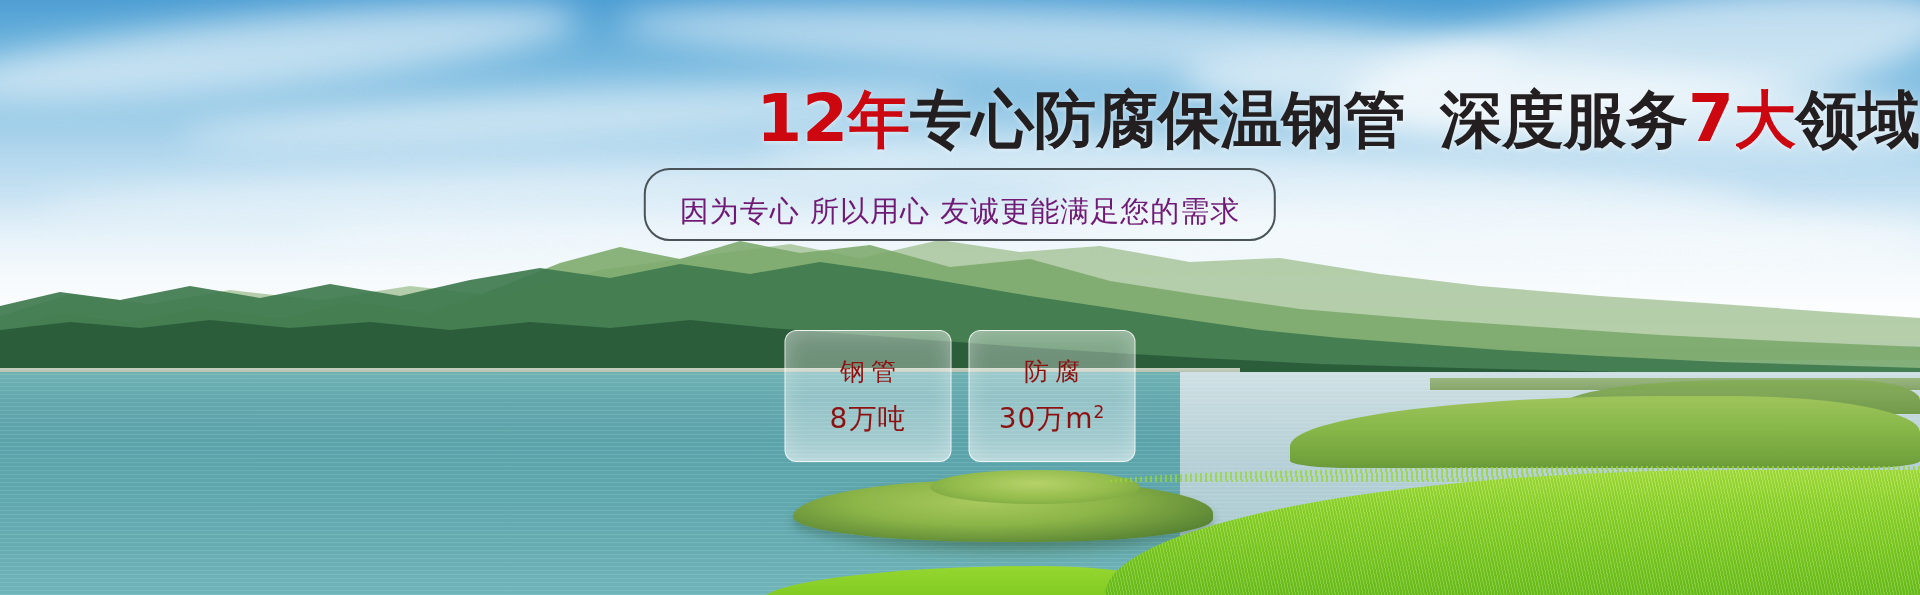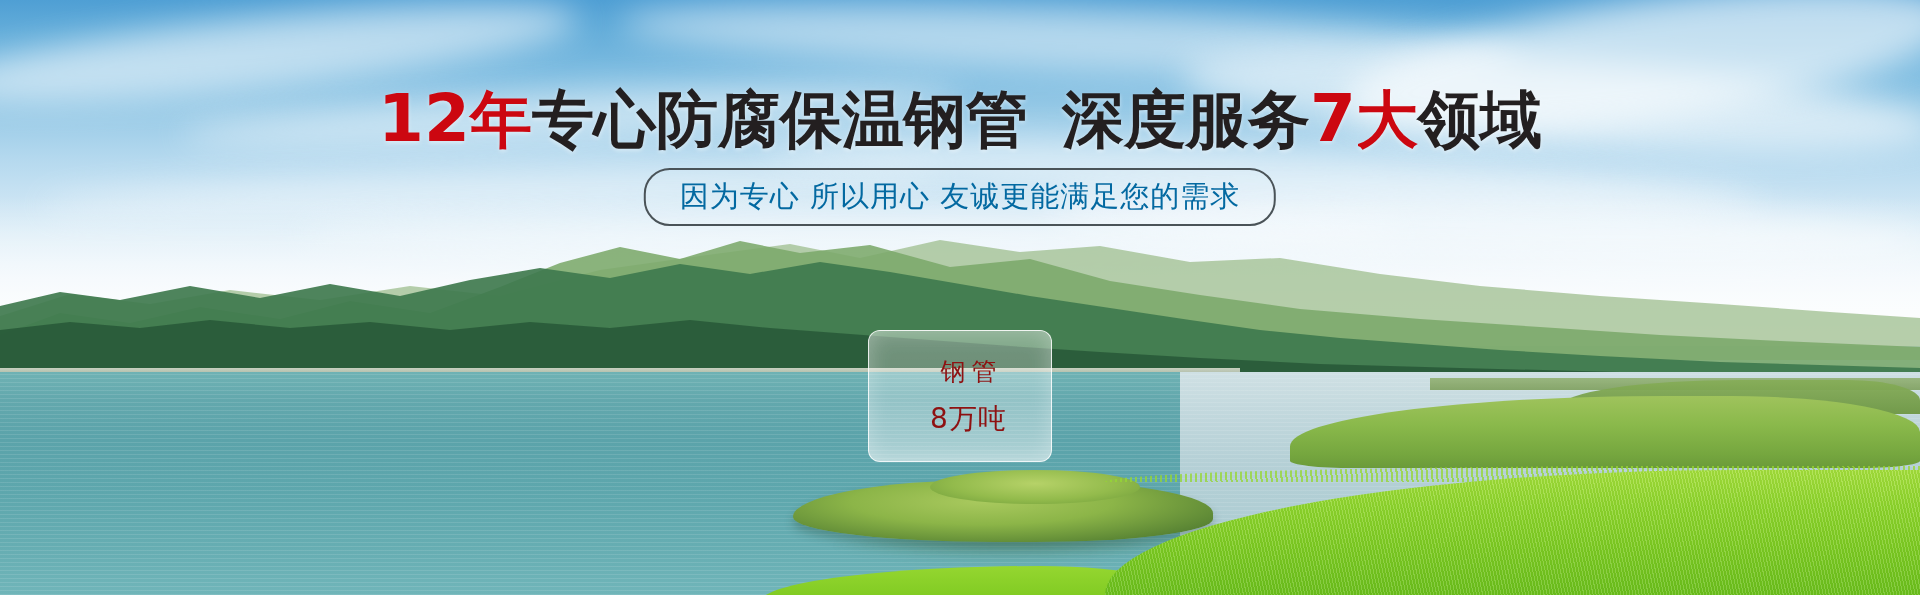--- a/index.html
+++ b/index.html
@@ -116,51 +116,50 @@
     position:absolute;left:760px;top:566px;width:440px;height:40px;
     background:linear-gradient(180deg,#95d630,#7bc81f);
     border-radius:70% 40% 0 0 / 100% 100% 0 0;
   }
 
   
   .content{position:absolute;left:0;top:0;width:1920px;height:595px;}
 
   .headline{
     position:absolute;left:0;top:88px;width:1920px;
-    text-align:center;white-space:nowrap;
+    text-align:right;white-space:nowrap;
     font-size:62px;line-height:62px;font-weight:bold;
     letter-spacing:0px;
     color:#231f20;
     text-shadow:0 2px 4px rgba(255,255,255,.45);
   }
   .headline .hl-red{color:#cc0710;}
   .headline .hl-num{font-size:66px;}
   .headline .hl-gap{display:inline-block;width:34px;}
 
   .subpill{
     position:absolute;left:50%;top:168px;transform:translateX(-50%);
-    padding:9px 34px 11px;
+    padding:24px 34px 11px;
     border:2px solid #4a5358;border-radius:26px;
-    font-size:29px;line-height:34px;color:#0369a1;
+    font-size:29px;line-height:34px;color:#701a75;
     white-space:nowrap;letter-spacing:1px;
     background:rgba(255,255,255,0.06);
   }
 
   .cards{
     position:absolute;left:50%;top:330px;transform:translateX(-50%);
     display:flex;gap:17px;
   }
   .card{
     width:165px;height:130px;
     border:1px solid rgba(255,255,255,.85);
     border-radius:12px;
     background:linear-gradient(180deg,rgba(255,255,255,.34) 0%,rgba(255,255,255,.30) 50%,rgba(255,255,255,.50) 100%);
     display:flex;flex-direction:column;align-items:center;justify-content:center;
     box-shadow:inset 0 0 22px rgba(255,255,255,.30);
-    padding-left:17px;
   }
   .card-title{
     font-size:25px;line-height:30px;color:#8e1111;letter-spacing:6px;
     text-indent:6px;margin-bottom:16px;
   }
   .card-value{
     font-size:28px;line-height:32px;color:#8e1111;letter-spacing:1px;text-align:center;
   }
   .card-value sup{font-size:17px;vertical-align:super;line-height:0;}
 </style>
@@ -237,17 +236,23 @@
 
     <div class="cards">
 
       <div class="card">
         <div class="card-title">钢管</div>
         <div class="card-value">
           <span>8万吨</span>
         </div>
       </div>
 
+      <div class="card">
+        <div class="card-title">防腐</div>
+        <div class="card-value">
+          <span>30万m</span><sup>2</sup>
+        </div>
+      </div>
 
 
     </div>
   </div>
 </div>
 
 </body></html>

